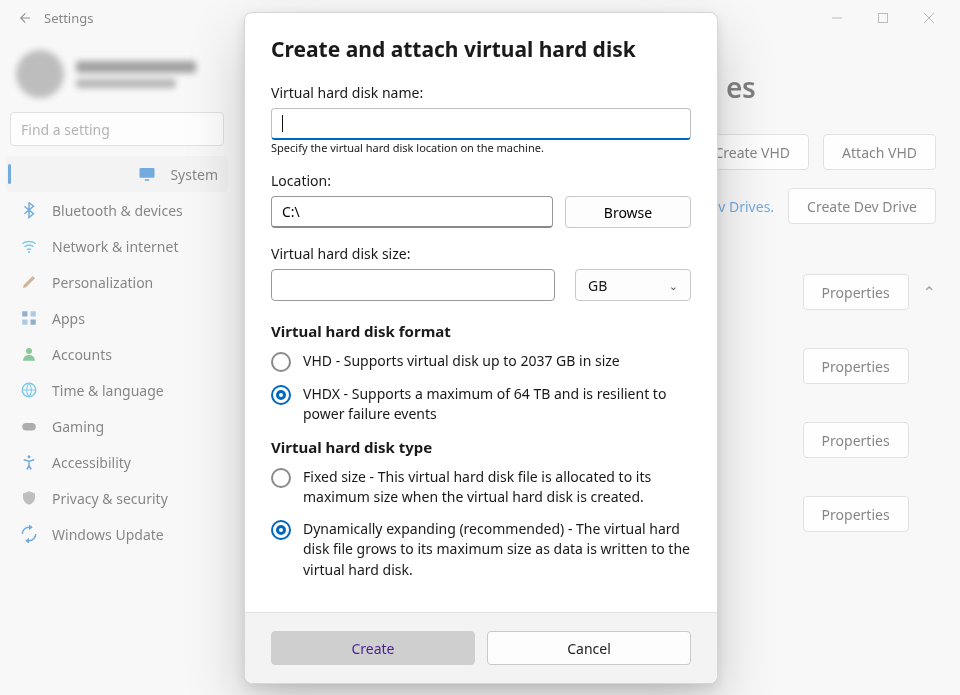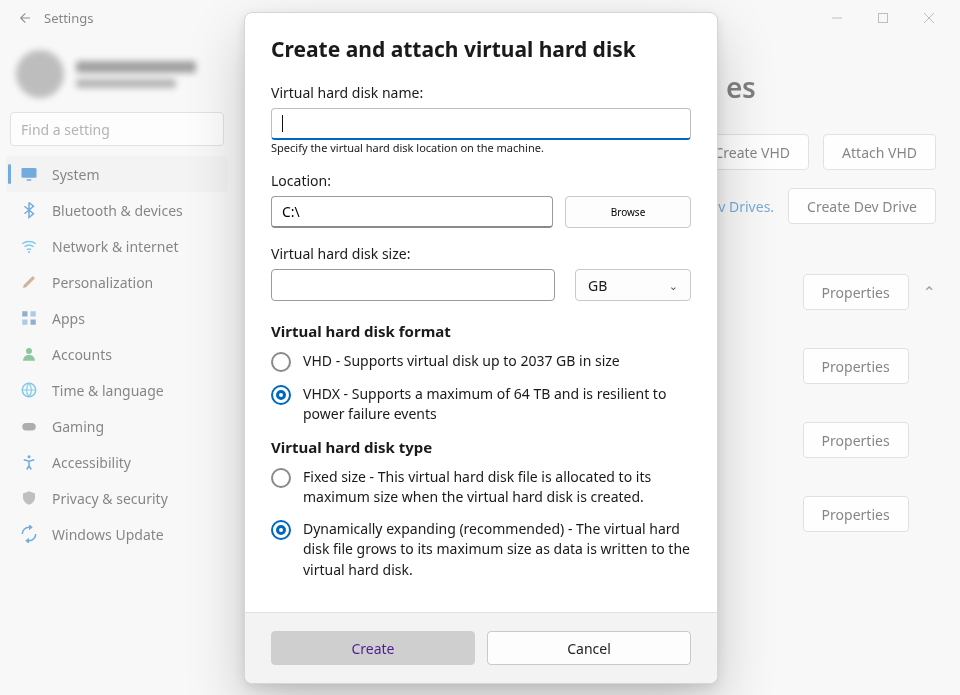--- a/index.html
+++ b/index.html
@@ -17,21 +17,21 @@
   .account { display:flex; align-items:center; gap:12px; padding: 6px 10px 14px 10px; filter: blur(3px); }
   .avatar { width:48px; height:48px; border-radius:50%; background:#888; }
   .acct-text .line1 { width:120px; height:12px; background:#555; border-radius:3px; margin-bottom:6px;}
   .acct-text .line2 { width:100px; height:9px; background:#777; border-radius:3px;}
 
   .search-wrap { padding: 0 4px 10px 4px; }
   .search { width:100%; height:34px; border:1px solid #c9c9c9; border-radius:4px; background:#fcfcfc; padding:8px 10px; font-size:14px; color:#555; }
 
   .nav { display:flex; flex-direction:column; gap:0; }
   .nav-item { display:flex; align-items:center; gap:14px; height:36px; padding:0 10px 0 14px; border-radius:4px; font-size:14px; color:#222; position:relative; }
-  .nav-item.selected { background:#eaeaea; }
+  .nav-item.selected { background:#eaeaea;justify-content:flex-end; }
   .nav-item.selected::before { content:""; position:absolute; left:2px; top:8px; bottom:8px; width:3px; background:#0067c0; border-radius:2px; }
   .nav-ico { width:18px; height:18px; display:flex; align-items:center; justify-content:center; }
   .nav-ico svg { width:18px; height:18px; }
 
   .content { flex:1; padding: 18px 24px; position:relative; }
   .page-title { font-size:28px; font-weight:600; letter-spacing:-0.3px; margin: 14px 0 28px 0; }
 
   .row { display:flex; align-items:center; gap:14px; justify-content:flex-end; margin-bottom:18px; }
   .btn { height:36px; min-width:106px; padding:0 18px; border:1px solid #c9c9c9; border-radius:4px; background:#fdfdfd; font-size:14px; display:flex; align-items:center; justify-content:center; color:#222; }
   .link { color:#0067c0; font-size:14px; }
@@ -53,21 +53,21 @@
   .dlg-title { font-size:21px; font-weight:700; margin-bottom:20px; }
   .lbl { font-size:14px; margin-bottom:6px; }
   .field { width:100%; height:32px; border:1px solid #9a9a9a; border-bottom:2px solid #8a8a8a; border-radius:4px; padding:0 10px; font-size:14px; background:#fff; }
   .field.focus { border:1px solid #bfbfbf; border-bottom:2px solid #0067c0; }
   .caret { display:inline-block; width:1px; height:17px; background:#111; vertical-align:middle; margin-top:6px; animation:blink 1s step-end infinite; }
   @keyframes blink { 50% { opacity:0; } }
   .hint { font-size:11px; margin: 0 0 16px 0; }
 
   .row-inline { display:flex; gap:12px; align-items:center; }
   .row-inline .field { flex:1; }
-  .dlg-btn { height:32px; padding:0 28px; border:1px solid #c9c9c9; border-radius:4px; background:#fdfdfd; font-size:10px; }
+  .dlg-btn { height:32px; padding:0 28px; border:1px solid #c9c9c9; border-radius:4px; background:#fdfdfd; font-size:14px; }
 
   .size-row { display:flex; gap:20px; }
   .size-row .field { flex:1; border-bottom:1px solid #9a9a9a; }
   .unit { width:116px; height:32px; border:1px solid #c9c9c9; border-radius:4px; display:flex; align-items:center; justify-content:space-between; padding:0 12px; font-size:14px; background:#fdfdfd; }
   .unit .chev2 { font-size:11px; color:#555; }
 
   .sect-head { font-size:15px; font-weight:700; margin: 20px 0 10px 0; }
 
   .radio { display:flex; gap:12px; align-items:flex-start; margin-bottom:12px; }
   .radio .bullet { flex:0 0 20px; width:20px; height:20px; border:2px solid #8a8a8a; border-radius:50%; margin-top:1px; background:#fff; position:relative; }

